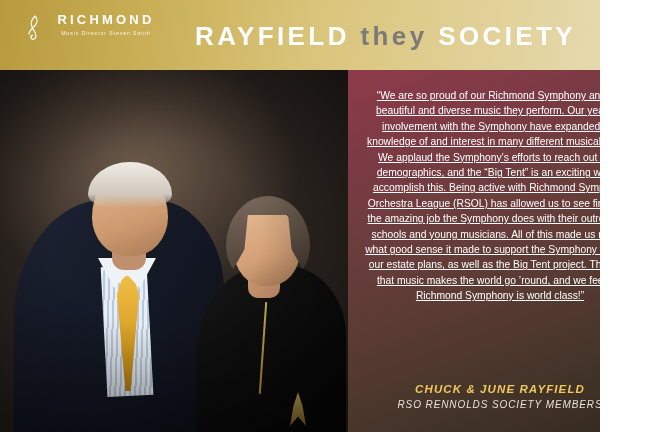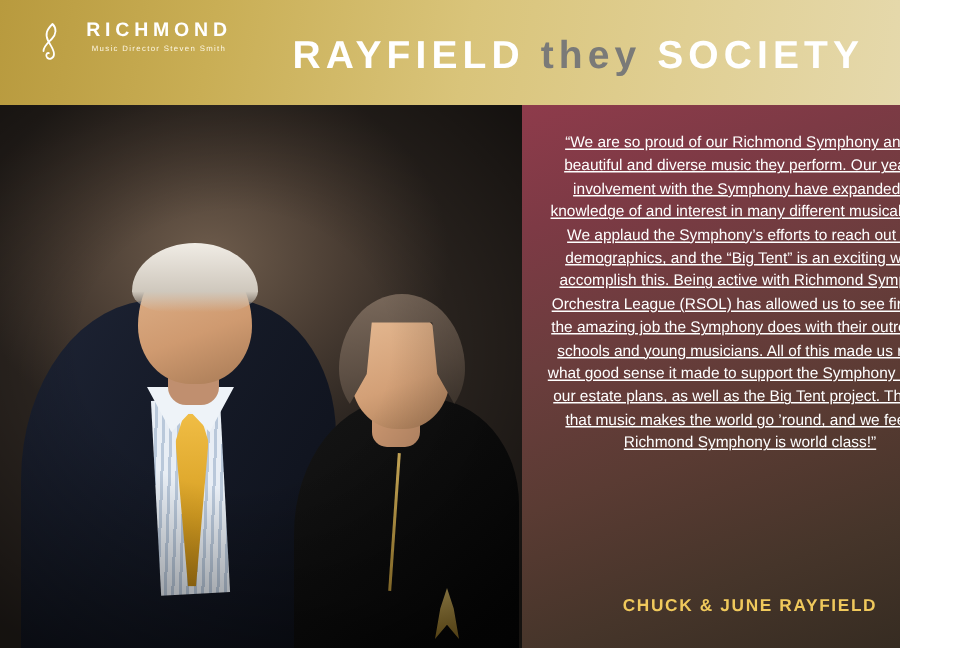--- a/index.html
+++ b/index.html
@@ -242,20 +242,21 @@
     line-height: 15.4px;
     text-align: center;
     text-decoration: underline;
   }
   .attrib {
     position: absolute;
     left: 14px;
     bottom: 20px;
     width: 276px;
     text-align: center;
+    font-style: italic;
   }
   .attrib-name {
     color: #f0c95c;
     font-size: 11.5px;
     font-weight: bold;
     letter-spacing: 1.1px;
     line-height: 16px;
   }
   .attrib-role {
     color: #e9e2d6;
@@ -303,16 +304,17 @@
     <div class="woman-hair"></div>
     <div class="woman-necklace"></div>
     <div class="woman-pendant"></div>
     <div class="photo-vignette"></div>
   </div>
 
   <div class="quote-panel">
     <div class="quote-text">“We are so proud of our Richmond Symphony and the beautiful and diverse music they perform. Our years of involvement with the Symphony have expanded our knowledge of and interest in many different musical styles. We applaud the Symphony’s efforts to reach out to all demographics, and the “Big Tent” is an exciting way to accomplish this. Being active with Richmond Symphony Orchestra League (RSOL) has allowed us to see firsthand the amazing job the Symphony does with their outreach to schools and young musicians.  All of this made us realize what good sense it made to support the Symphony through our estate plans, as well as the Big Tent project.  They say that music makes the world go ’round, and we feel the Richmond Symphony is world class!”</div>
     <div class="attrib">
       <div class="attrib-name">CHUCK &amp; JUNE RAYFIELD</div>
+      <div class="attrib-role">RSO RENNOLDS SOCIETY MEMBERS</div>
     </div>
   </div>
 
 </div>
 
 </body></html>

